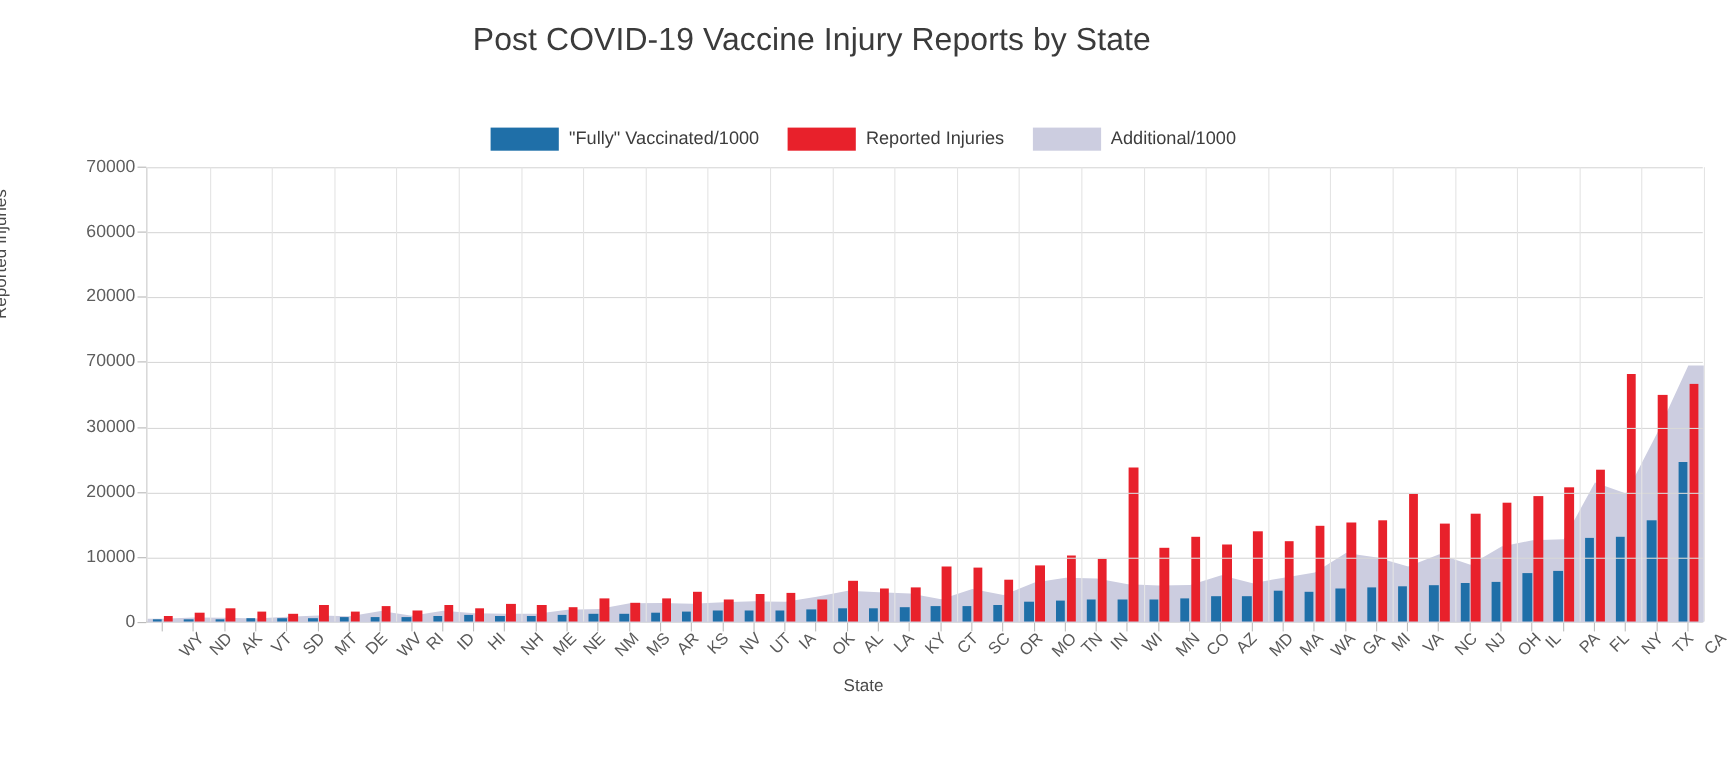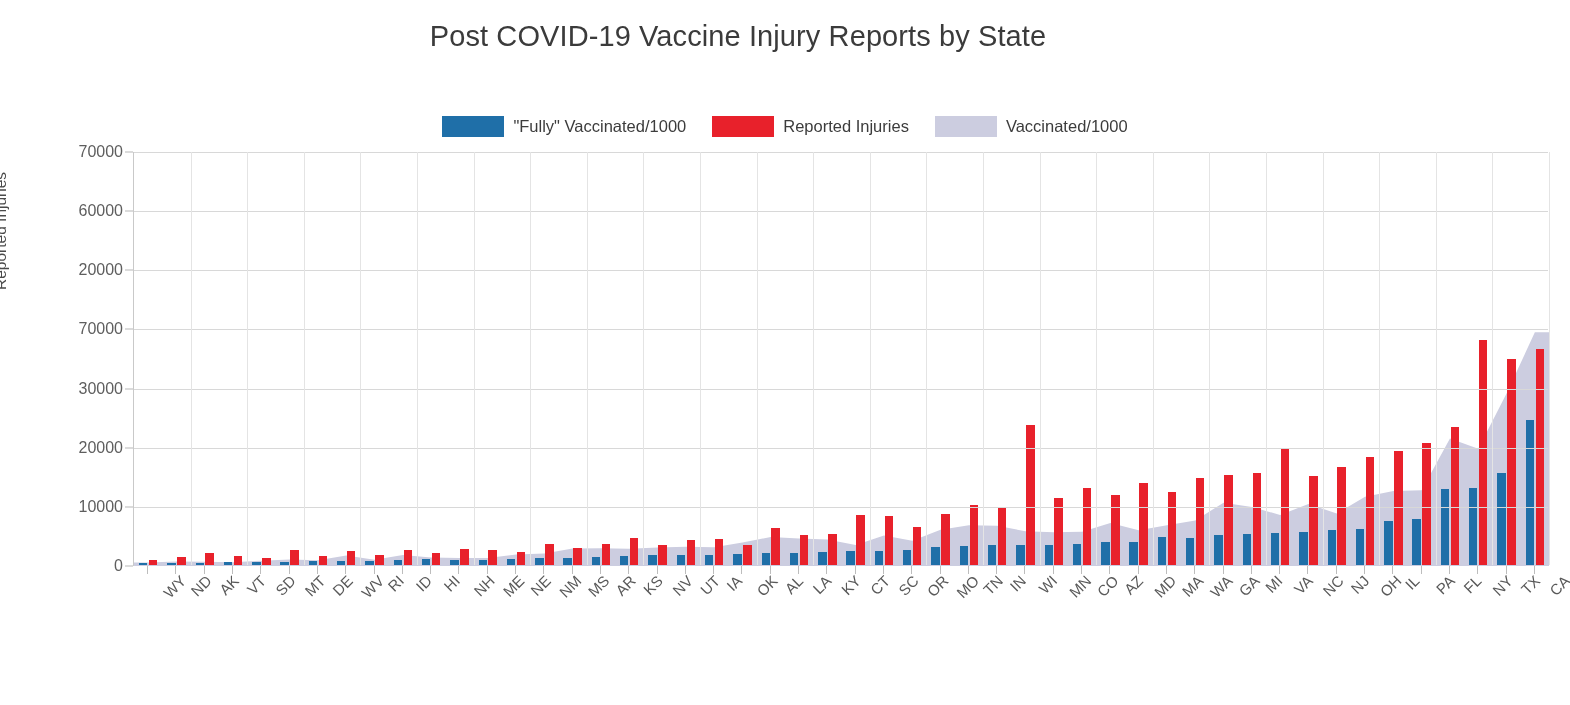--- a/index.html
+++ b/index.html
@@ -183,21 +183,21 @@
       <div class="legend-entry">
         <span class="legend-swatch" style="background: rgb(31, 111, 168);"></span>
         <span class="legend-label">"Fully" Vaccinated/1000</span>
       </div>
       <div class="legend-entry">
         <span class="legend-swatch" style="background: rgb(232, 33, 43);"></span>
         <span class="legend-label">Reported Injuries</span>
       </div>
       <div class="legend-entry">
         <span class="legend-swatch" style="background: rgb(204, 205, 224);"></span>
-        <span class="legend-label">Vaccinated/1000</span>
+        <span class="legend-label">Additional/1000</span>
       </div>
     </div>
 
   <div id="y-axis-labels">
       <div class="ylab" style="top: 414px;">0</div>
       <div class="ytick-mark" style="top: 414px;"></div>
       <div class="ylab" style="top: 354.857px;">10000</div>
       <div class="ytick-mark" style="top: 354.857px;"></div>
       <div class="ylab" style="top: 295.714px;">20000</div>
       <div class="ytick-mark" style="top: 295.714px;"></div>
@@ -553,17 +553,18 @@
       <div class="xlab" style="left: 1180.45px;">NC</div>
       <div class="xlab" style="left: 1208.75px;">NJ</div>
       <div class="xlab" style="left: 1237.05px;">OH</div>
       <div class="xlab" style="left: 1265.35px;">IL</div>
       <div class="xlab" style="left: 1293.65px;">PA</div>
       <div class="xlab" style="left: 1321.95px;">FL</div>
       <div class="xlab" style="left: 1350.25px;">NY</div>
       <div class="xlab" style="left: 1378.55px;">TX</div>
       <div class="xlab" style="left: 1406.85px;">CA</div>
     </div>
+  <div id="x-axis-title">State</div>
 
   <div id="footnote">
   </div>
 
 </div>
 
 </body></html>

